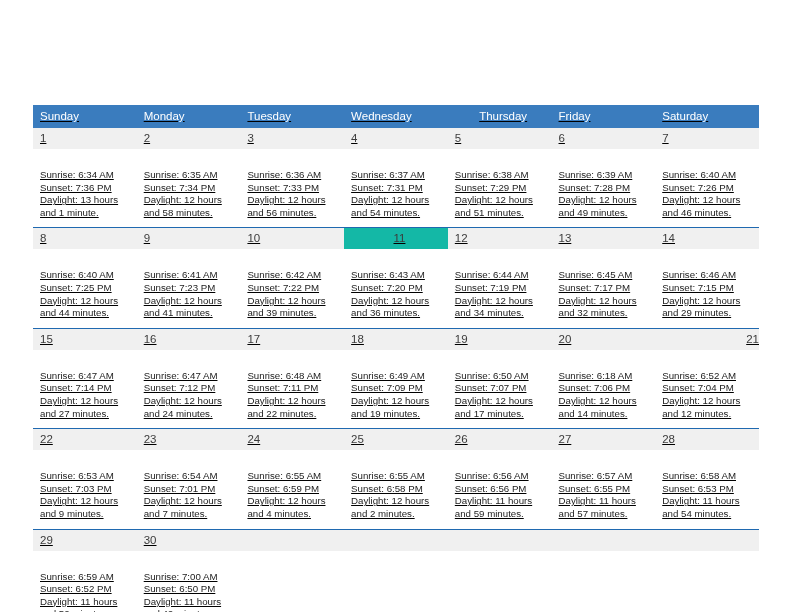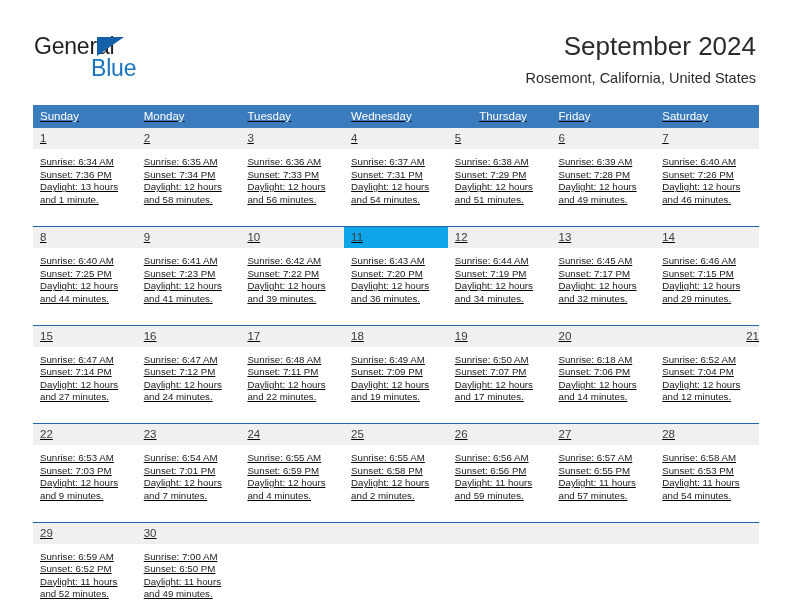--- a/index.html
+++ b/index.html
@@ -126,53 +126,39 @@
     color: #3b3b3b;
     padding: 4px 0 4px 7px;
     line-height: 13px;
     height: 21px;
     box-sizing: border-box;
   }
   .daynum.empty {
     color: transparent;
   }
   .info {
-    padding: 7px 6px 0 7px;
+    padding: 20px 6px 0 7px;
     font-size: 9.7px;
     line-height: 12.6px;
     color: #222222;
   }
   .info div {
     white-space: nowrap;
   }
   .spacer-row td {
     height: 8px;
     padding: 0;
     border: none;
   }
 </style>
 </head>
 <body>
 
 <div class="page">
 
-  <div class="header">
-
-    <div class="logo">
-      <span class="logo-general">General</span>
-      <span class="logo-tri" style="border-left-color: rgb(21, 96, 168);"></span>
-      <span class="logo-blue" style="color: rgb(24, 116, 192);">Blue</span>
-    </div>
-
-    <div class="title-block">
-      <h1 class="cal-title">September 2024</h1>
-      <h2 class="cal-subtitle">Rosemont, California, United States</h2>
-    </div>
-
-  </div>
 
   <table class="calendar">
     <thead>
       <tr>
         <th style="background: rgb(58, 124, 190);">Sunday</th>
         <th style="background: rgb(58, 124, 190);">Monday</th>
         <th style="background: rgb(58, 124, 190);">Tuesday</th>
         <th style="background: rgb(58, 124, 190);">Wednesday</th>
         <th style="background: rgb(58, 124, 190); text-align: center;">Thursday</th>
         <th style="background: rgb(58, 124, 190);">Friday</th>
@@ -270,21 +256,21 @@
           <td class="daycell">
             <div class="daynum" style="background: rgb(240, 240, 240);">10</div>
             <div class="info">
               <div>Sunrise: 6:42 AM</div>
               <div>Sunset: 7:22 PM</div>
               <div>Daylight: 12 hours</div>
               <div>and 39 minutes.</div>
             </div>
           </td>
           <td class="daycell">
-            <div class="daynum" style="background: #0ea5e9;">11</div>
+            <div class="daynum" style="background: #14b8a6; text-align: center;">11</div>
             <div class="info">
               <div>Sunrise: 6:43 AM</div>
               <div>Sunset: 7:20 PM</div>
               <div>Daylight: 12 hours</div>
               <div>and 36 minutes.</div>
             </div>
           </td>
           <td class="daycell">
             <div class="daynum" style="background: rgb(240, 240, 240);">12</div>
             <div class="info">

